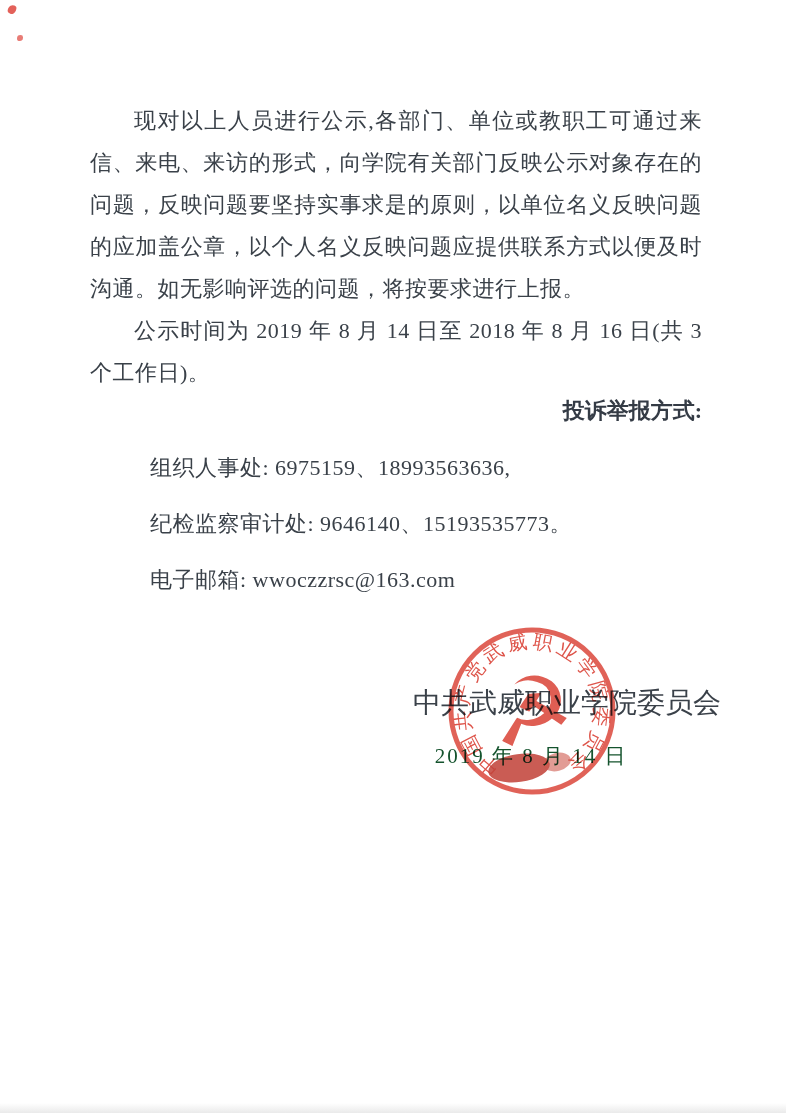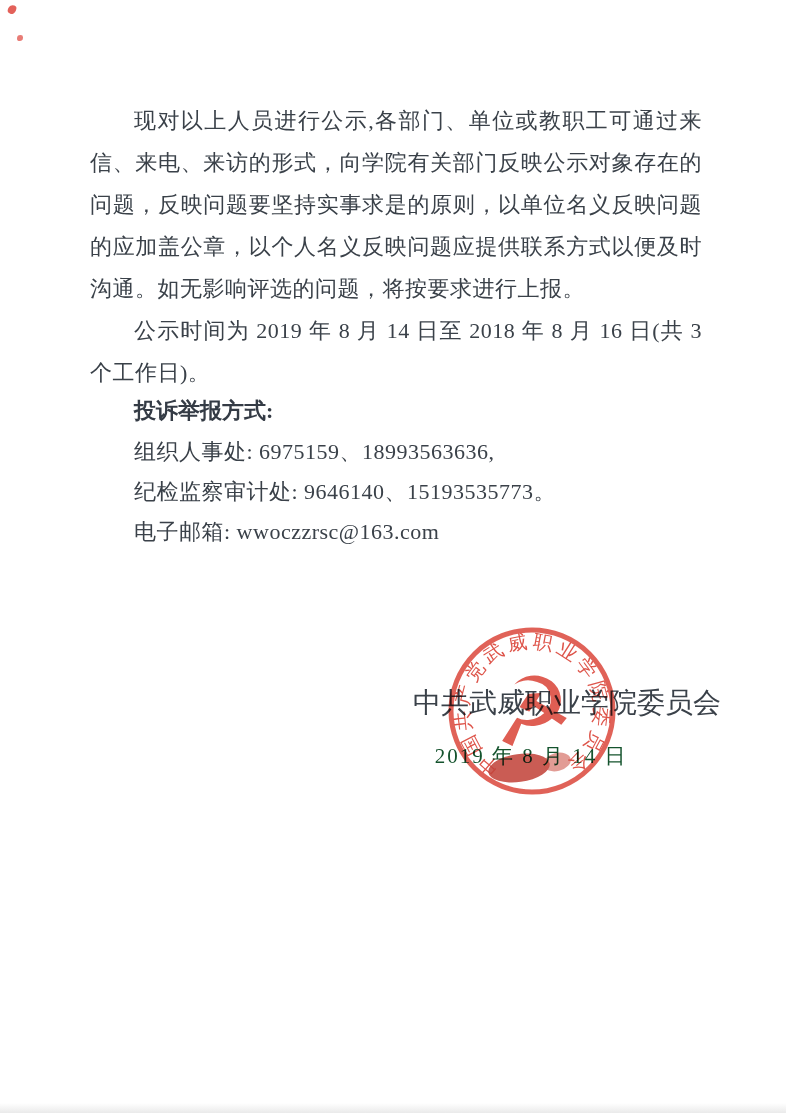--- a/index.html
+++ b/index.html
@@ -41,23 +41,24 @@
     text-justify: inter-character;
     letter-spacing: 0.5px;
   }
   .heading {
     margin: -4px 0 0 0;
     font-size: 22px;
     line-height: 42px;
     text-indent: 2em;
     font-weight: bold;
     color: #343b45;
+    text-align: right;
   }
   .contact {
-    margin: 0;
+    margin: 16px;
     font-size: 22px;
     line-height: 40px;
     text-indent: 2em;
     letter-spacing: 0.5px;
   }
 
   .signature { position: absolute; left: 413px; top: 684px; width: 236px; }
   .sig-name  { font-size: 28px; white-space: nowrap; color: #3a4149; }
   .sig-date  { margin-top: 20px; font-size: 21px; letter-spacing: 2px; text-align: center; color: #14532d; }
 

